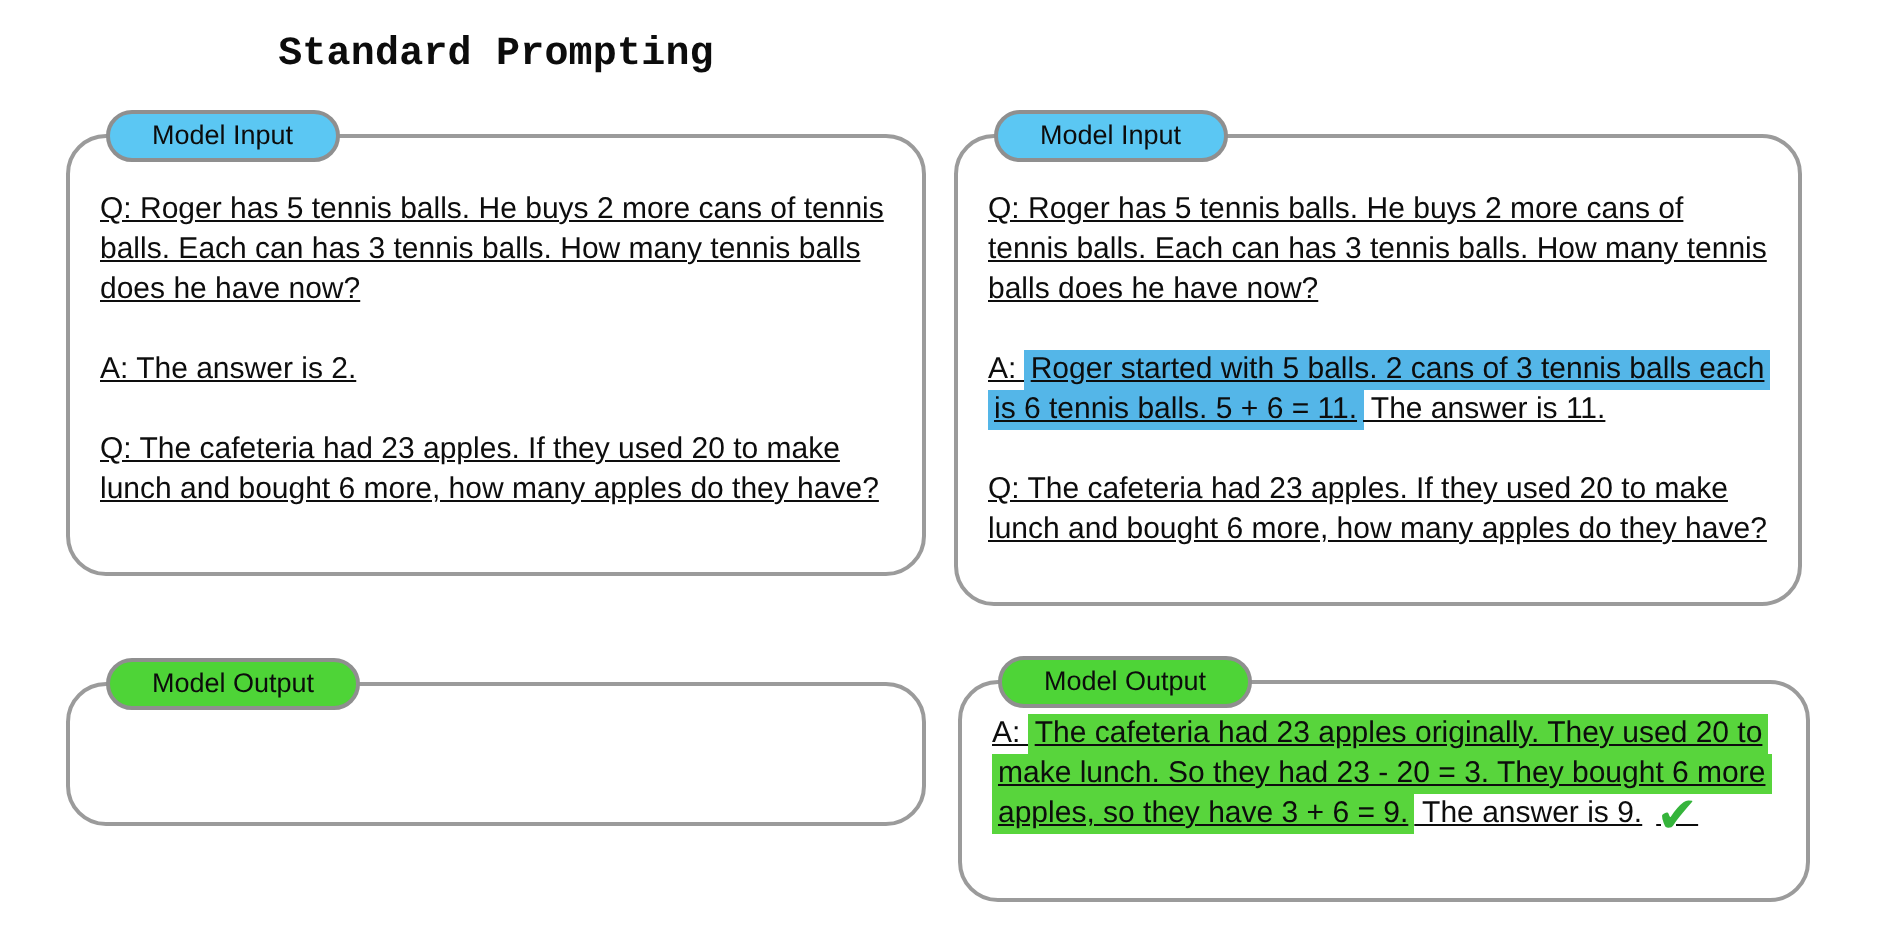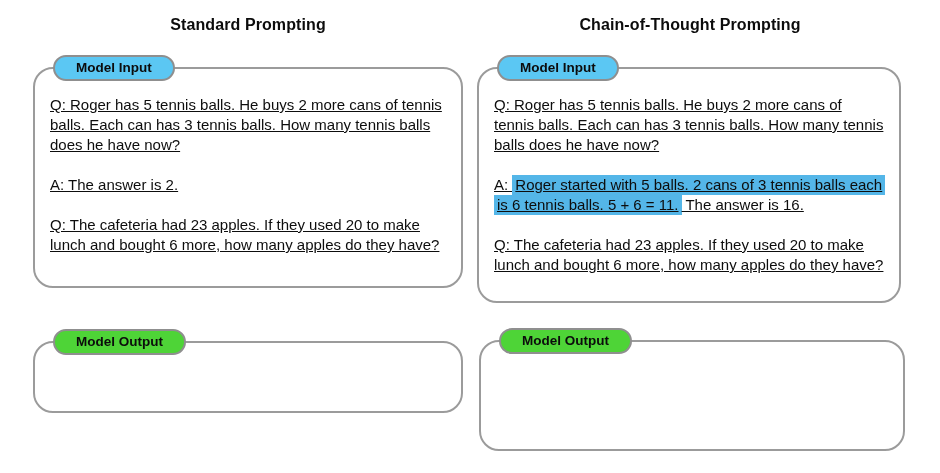--- a/index.html
+++ b/index.html
@@ -9,24 +9,25 @@
     height: 473px;
     background: #ffffff;
     font-family: "Liberation Sans", "DejaVu Sans", sans-serif;
     color: #111111;
     overflow: hidden;
   }
   .col-title {
     position: absolute;
     top: 16px;
     text-align: center;
-    font-size: 16px;
+    font-size: 20px;
     font-weight: bold;
     letter-spacing: 0.1px;
     color: #0c0c0c;
+    font-family: Liberation Mono, monospace;
   }
   .title-left  { left: 33px;  width: 430px; }
   .title-right { left: 477px; width: 426px; }
 
   .panel-box {
     position: absolute;
     background: #ffffff;
     border: 2px solid var(--box-border, #9b9b9b);
     border-radius: 20px;
     box-sizing: border-box;
@@ -37,21 +38,21 @@
   .box-output-right { left: 479px; top: 340px; width: 426px; height: 111px; }
 
   .badge {
     position: absolute;
     top: -14px;
     left: 18px;
     padding: 3px 21px 4px;
     border: 2.5px solid var(--badge-border, #8f8f8f);
     border-radius: 16px;
     font-size: 13.5px;
-    font-weight: bold;
+    font-weight: normal;
     color: #0c0c0c;
     background: #cccccc;
     white-space: nowrap;
   }
   .badge-blue  { background: var(--badge-blue,  #5bc7f3); }
   .badge-green { background: var(--badge-green, #4ed437); }
 
   .box-content {
     font-size: 15px;
     line-height: 20px;
@@ -81,41 +82,43 @@
   }
   .verdict-cross { color: var(--cross-red,   #d2130f); font-size: 26px; }
   .verdict-check { color: var(--check-green, #35b43b); font-size: 25px; }
 </style>
 </head>
 <body>
 
 <div class="canvas">
 
   <div class="col-title title-left">Standard Prompting</div>
-  <div class="col-title title-right">Chain-of-Thought Prompting</div>
 
   <div class="panel-box box-input-left">
     <div class="badge badge-blue">Model Input</div>
     <div class="box-content pad-input">
       <p class="para">Q: Roger has 5 tennis balls. He buys 2 more cans of tennis balls. Each can has 3 tennis balls. How many tennis balls does he have now?</p>
       <p class="para">A: The answer is 2.</p>
       <p class="para">Q: The cafeteria had 23 apples. If they used 20 to make lunch and bought 6 more, how many apples do they have?</p>
     </div>
   </div>
 
   <div class="panel-box box-output-left">
     <div class="badge badge-green">Model Output</div>
   </div>
 
   <div class="panel-box box-input-right">
     <div class="badge badge-blue">Model Input</div>
     <div class="box-content pad-input">
       <p class="para">Q: Roger has 5 tennis balls. He buys 2 more cans of tennis balls. Each can has 3 tennis balls. How many tennis balls does he have now?</p>
-      <p class="para"><span>A: </span><span class="hl hl-blue">Roger started with 5 balls. 2 cans of 3 tennis balls each is 6 tennis balls. 5 + 6 = 11.</span><span> The answer is 16.</span></p>
+      <p class="para"><span>A: </span><span class="hl hl-blue">Roger started with 5 balls. 2 cans of 3 tennis balls each is 6 tennis balls. 5 + 6 = 11.</span><span> The answer is 11.</span></p>
       <p class="para">Q: The cafeteria had 23 apples. If they used 20 to make lunch and bought 6 more, how many apples do they have?</p>
     </div>
   </div>
 
   <div class="panel-box box-output-right">
     <div class="badge badge-green">Model Output</div>
+    <div class="box-content pad-out-r">
+      <p class="para"><span>A: </span><span class="hl hl-green">The cafeteria had 23 apples originally. They used 20 to make lunch. So they had 23 - 20 = 3. They bought 6 more apples, so they have 3 + 6 = 9.</span><span> The answer is 9.</span><span class="verdict verdict-check">✔</span></p>
+    </div>
   </div>
 
 </div>
 
 </body></html>

